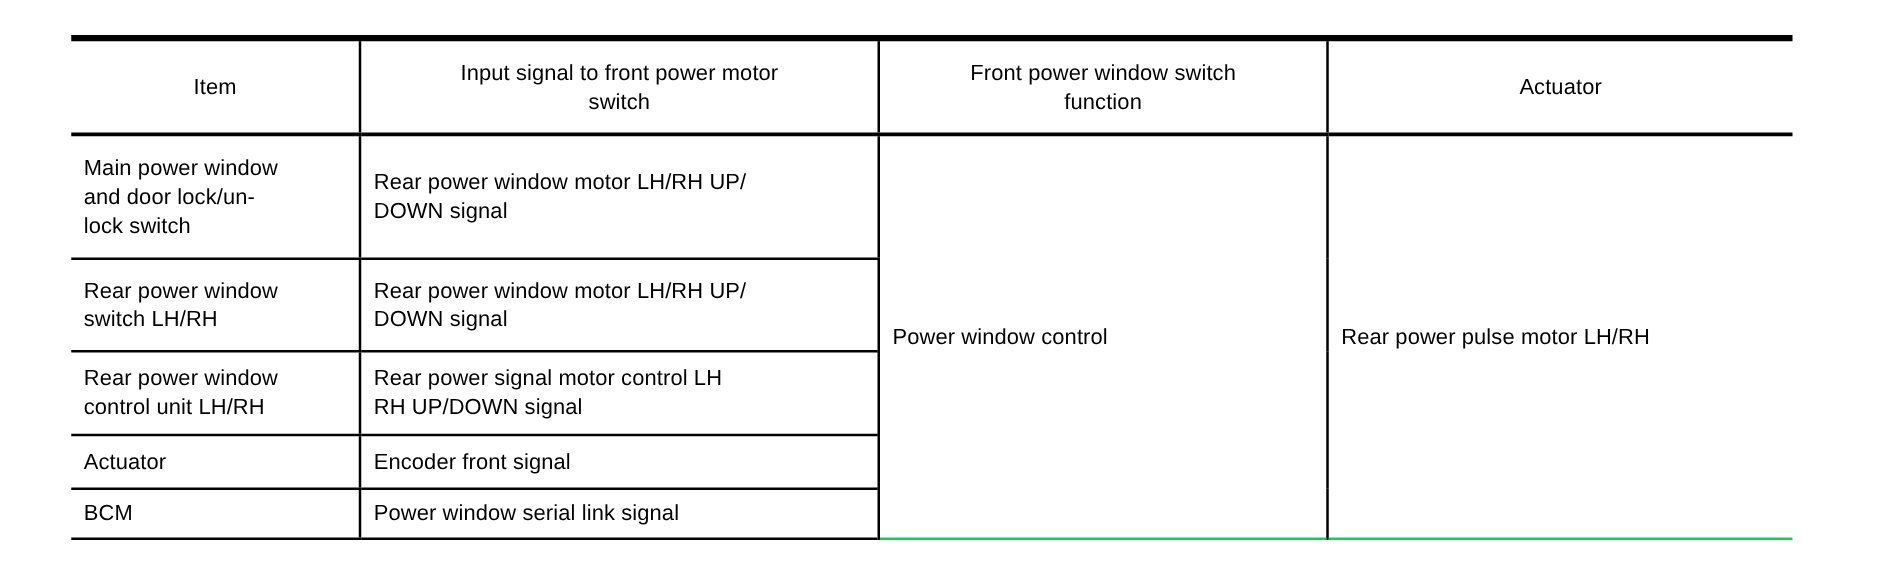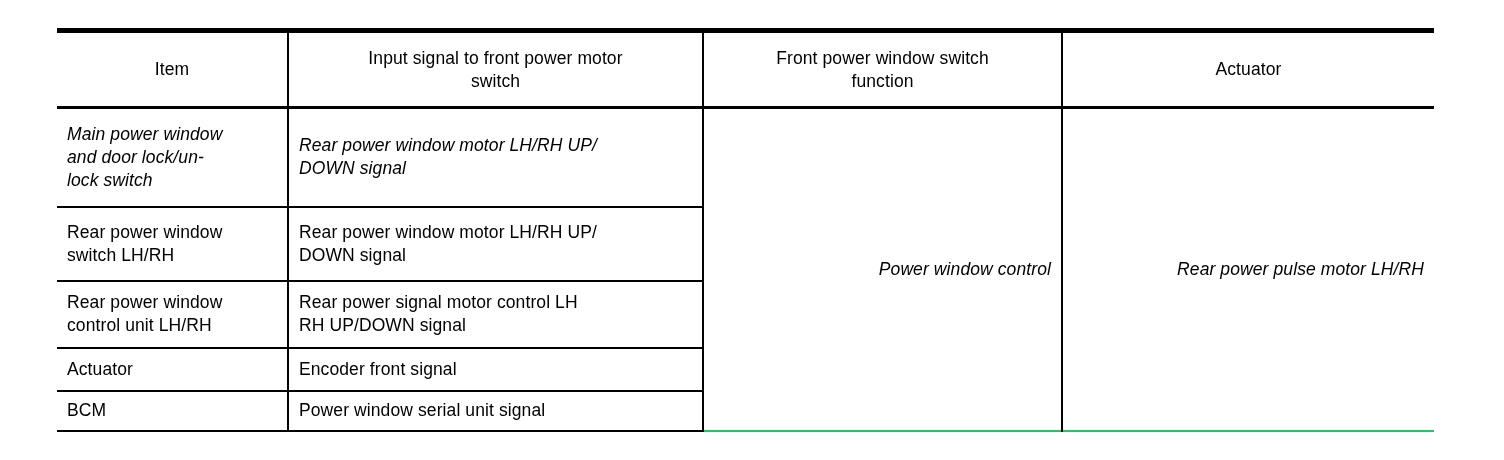--- a/index.html
+++ b/index.html
@@ -44,29 +44,29 @@
     border-bottom: 3px solid #000000;
     font-weight: normal;
     text-align: center;
     height: 65px;
   }
   table.spec-table tbody td {
     border-bottom: 2px solid #000000;
     text-align: left;
   }
   table.spec-table tbody td.span-cell {
-    text-align: right;
+    text-align: left;
     border-bottom: none;
     vertical-align: middle;
   }
   .col-item     { width: 231px; }
   .col-input    { width: 415px; }
   .col-function { width: 359px; }
   .col-actuator { width: 372px; }
-  tr.r1 { height: 99px; font-style: italic; }
+  tr.r1 { height: 99px; }
   tr.r2 { height: 74px; }
   tr.r3 { height: 67px; }
   tr.r4 { height: 43px; }
   tr.r5 { height: 40px; }
 </style>
 </head>
 <body>
 
 <div class="page">
   <table class="spec-table">
@@ -107,17 +107,17 @@
 control unit LH/RH</td>
         <td>Rear power signal motor control LH
 RH UP/DOWN signal</td>
       </tr>
       <tr class="r4">
         <td class="first-col">Actuator</td>
         <td>Encoder front signal</td>
       </tr>
       <tr class="r5">
         <td class="first-col">BCM</td>
-        <td>Power window serial unit signal</td>
+        <td>Power window serial link signal</td>
       </tr>
     </tbody>
   </table>
 </div>
 
 </body></html>

